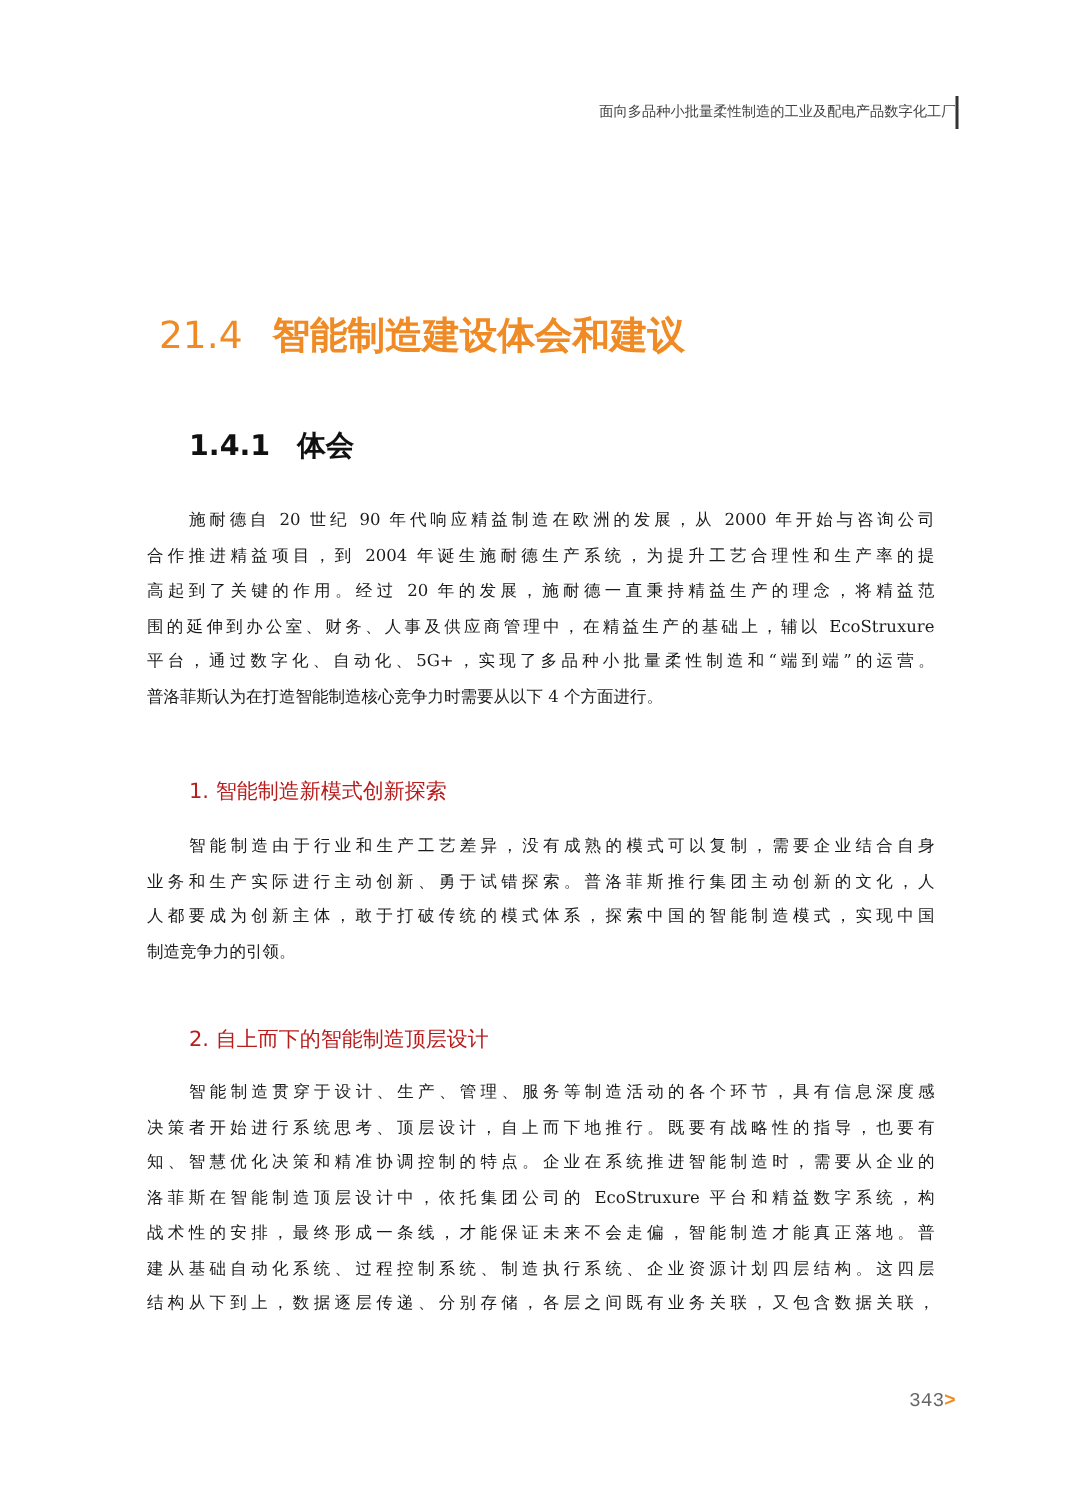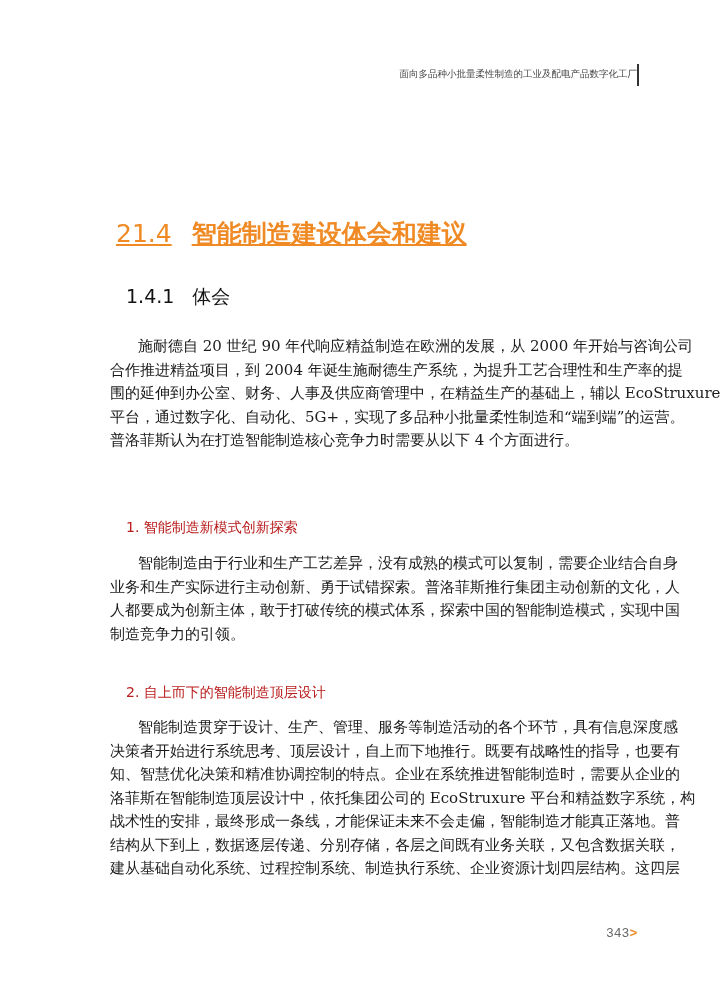--- a/index.html
+++ b/index.html
@@ -8,47 +8,48 @@
   .running-header { position:absolute; top:68px; right:84px; font-family:"DejaVu Sans","Liberation Sans",sans-serif;
          font-size:9.5px; color:#444; letter-spacing:0; white-space:nowrap; }
   .header-bar { position:absolute; top:64px; left:637px; width:2px; height:22px; background:#333; }
   .chapter-title { position:absolute; top:199px; left:98px; font-family:"DejaVu Sans","Liberation Sans",sans-serif;
          font-size:25px; color:#f08a24; font-weight:normal; white-space:nowrap; }
   .chapter-title .num { margin-right:20px; }
   .chapter-title .txt { font-weight:bold; }
   .section-title { position:absolute; top:284px; left:126px; font-family:"DejaVu Sans","Liberation Sans",sans-serif;
          font-size:19px; color:#111; white-space:nowrap; }
   .section-title .num { margin-right:18px; }
-  .para { position:absolute; left:110px; width:525px; font-size:15px; line-height:23.5px; }
+  .para { position:absolute; left:98px; width:525px; font-size:11px; line-height:23.5px; }
   .para .line { display:block; white-space:nowrap; text-align:justify; text-align-last:justify; }
   .para .line.last { text-align-last:left; }
   .para .line.first { padding-left:28px; }
   .sub-heading { position:absolute; left:126px; font-family:"DejaVu Sans","Liberation Sans",sans-serif;
          font-size:14px; color:#b91c1c; white-space:nowrap; }
   .page-number { position:absolute; top:926px; left:606px; font-family:Liberation Mono, monospace;
          font-size:13px; color:#666; white-space:nowrap; }
   .page-number .arrow { color:#f08a24; font-weight:bold; }
 </style>
 </head>
 <body>
 
 <div class="running-header">面向多品种小批量柔性制造的工业及配电产品数字化工厂</div>
 <div class="header-bar"></div>
 
-<h1 class="chapter-title" style="margin:18px;text-decoration:underline;">
+<h1 class="chapter-title" style="margin:8px;">
   <span class="num">21.4</span><span class="txt">智能制造建设体会和建议</span>
 </h1>
 
-<h2 class="section-title" style="margin:0;font-weight:normal;text-align:center;">
+<h2 class="section-title" style="margin:0;font-weight:bold;text-align:center;">
   <span class="num">1.4.1</span><span>体会</span>
 </h2>
 
 <div class="para" style="top:335px;">
   <span class="line first">施耐德自 20 世纪 90 年代响应精益制造在欧洲的发展，从 2000 年开始与咨询公司</span>
   <span class="line">合作推进精益项目，到 2004 年诞生施耐德生产系统，为提升工艺合理性和生产率的提</span>
+  <span class="line">高起到了关键的作用。经过 20 年的发展，施耐德一直秉持精益生产的理念，将精益范</span>
   <span class="line">围的延伸到办公室、财务、人事及供应商管理中，在精益生产的基础上，辅以 EcoStruxure</span>
   <span class="line">平台，通过数字化、自动化、5G+，实现了多品种小批量柔性制造和“端到端”的运营。</span>
   <span class="line last">普洛菲斯认为在打造智能制造核心竞争力时需要从以下 4 个方面进行。</span>
 </div>
 
 <div class="sub-heading" style="top:519px;">1. 智能制造新模式创新探索</div>
 
 <div class="para" style="top:552px;">
   <span class="line first">智能制造由于行业和生产工艺差异，没有成熟的模式可以复制，需要企业结合自身</span>
   <span class="line">业务和生产实际进行主动创新、勇于试错探索。普洛菲斯推行集团主动创新的文化，人</span>
@@ -57,19 +58,19 @@
 </div>
 
 <div class="sub-heading" style="top:684px;text-align:right;">2. 自上而下的智能制造顶层设计</div>
 
 <div class="para" style="top:716px;">
   <span class="line first">智能制造贯穿于设计、生产、管理、服务等制造活动的各个环节，具有信息深度感</span>
   <span class="line">决策者开始进行系统思考、顶层设计，自上而下地推行。既要有战略性的指导，也要有</span>
   <span class="line">知、智慧优化决策和精准协调控制的特点。企业在系统推进智能制造时，需要从企业的</span>
   <span class="line">洛菲斯在智能制造顶层设计中，依托集团公司的 EcoStruxure 平台和精益数字系统，构</span>
   <span class="line">战术性的安排，最终形成一条线，才能保证未来不会走偏，智能制造才能真正落地。普</span>
+  <span class="line">建从基础自动化系统、过程控制系统、制造执行系统、企业资源计划四层结构。这四层</span>
   <span class="line">结构从下到上，数据逐层传递、分别存储，各层之间既有业务关联，又包含数据关联，</span>
-  <span class="line">建从基础自动化系统、过程控制系统、制造执行系统、企业资源计划四层结构。这四层</span>
 </div>
 
 <div class="page-number">
   <span>343</span><span class="arrow">&gt;</span>
 </div>
 
 </body></html>

